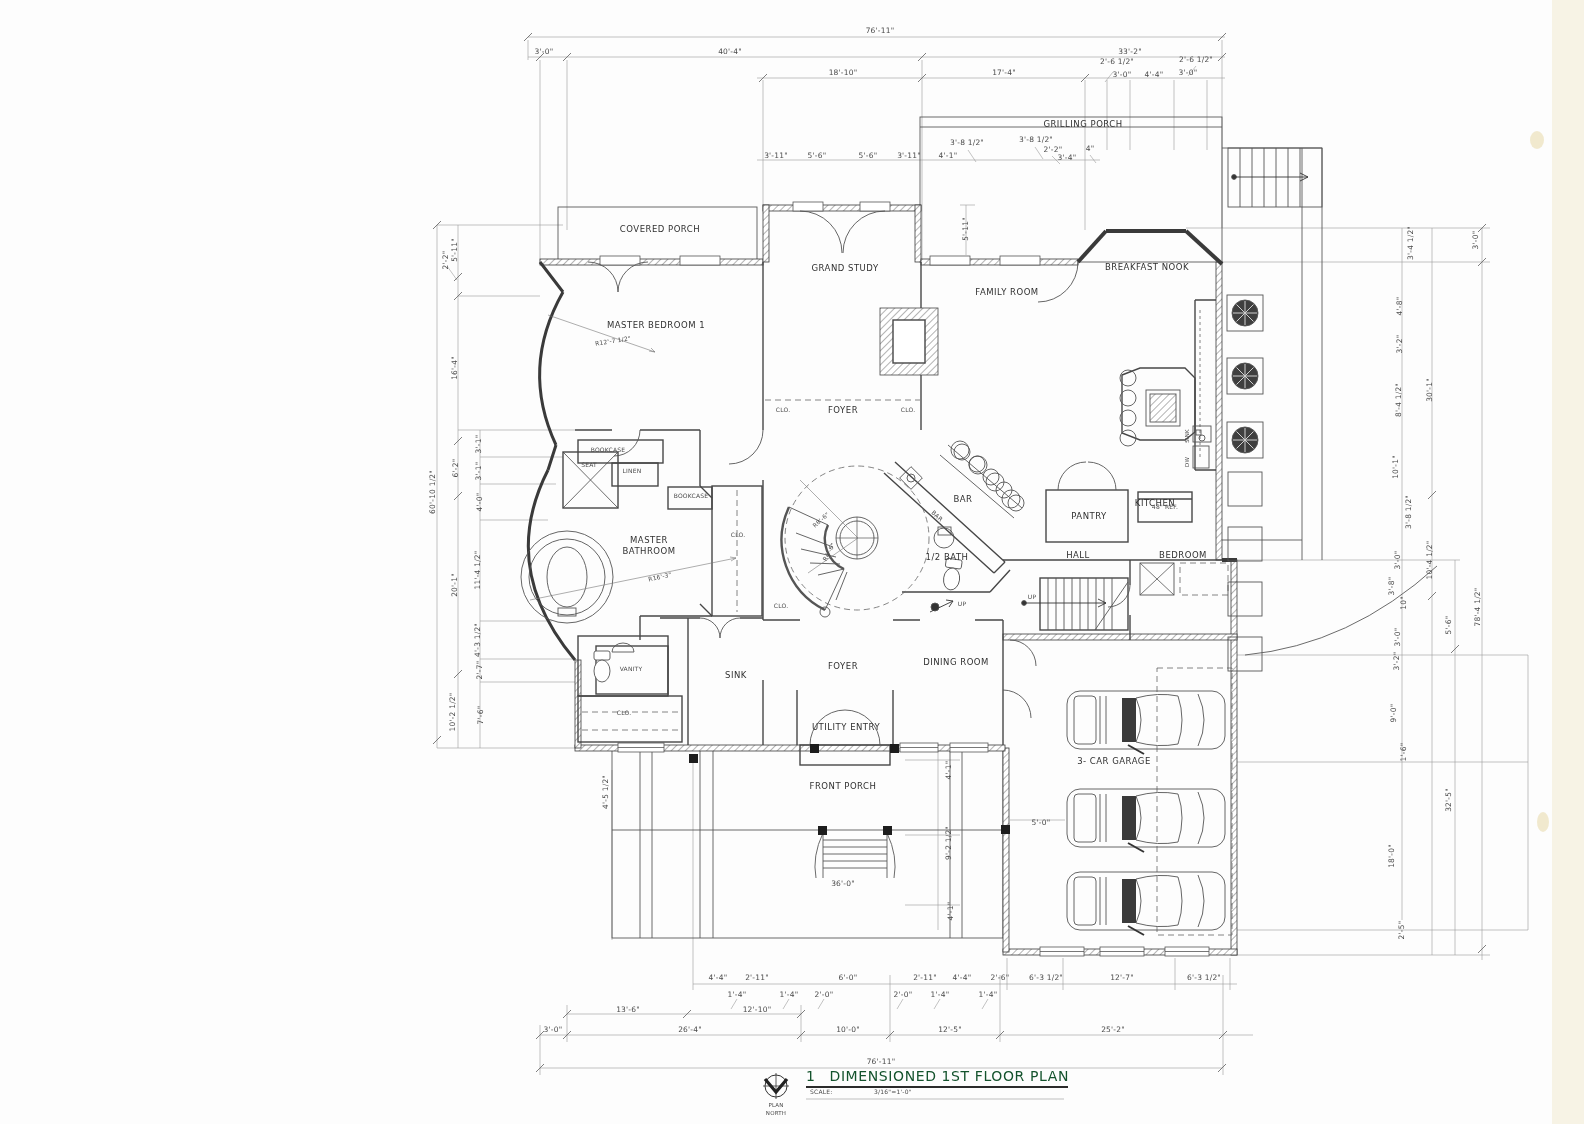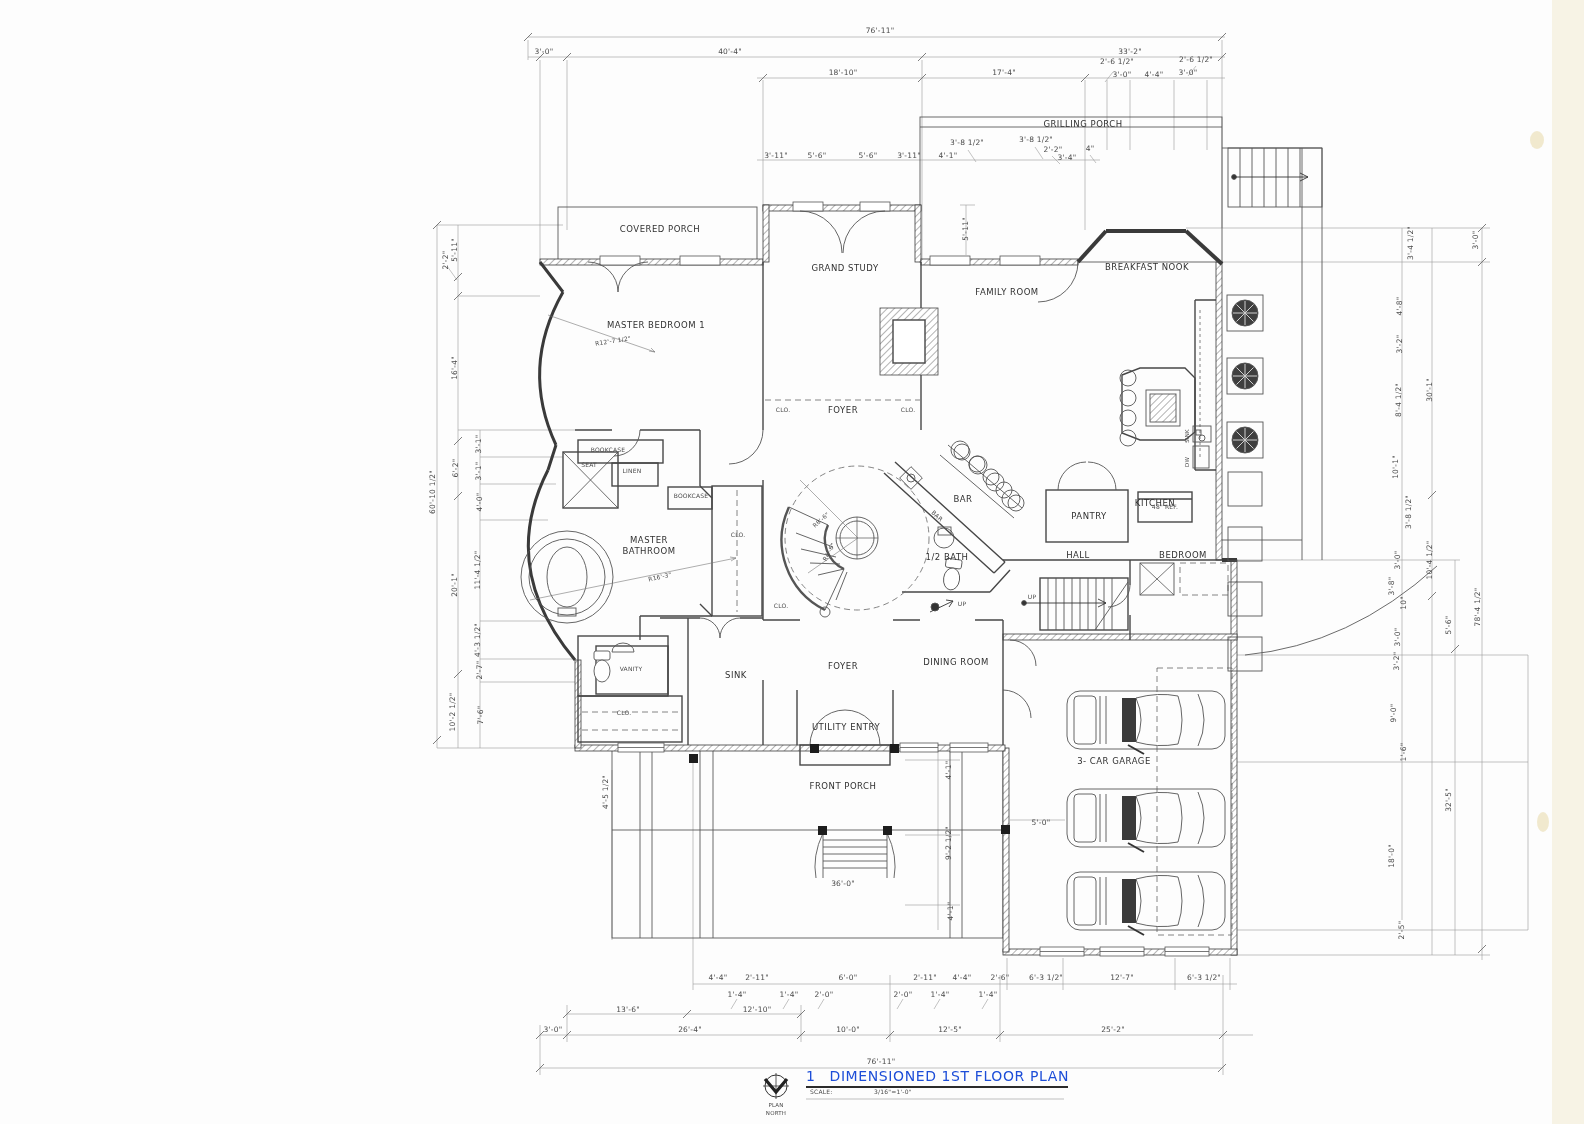--- a/index.html
+++ b/index.html
@@ -7,21 +7,21 @@
          font-family:"DejaVu Sans",sans-serif;}
   svg.plan{position:absolute;left:0;top:0;}
   .lbl{position:absolute;transform:translate(-50%,-50%);font-size:7.5px;color:#4a4a4a;
        white-space:nowrap;letter-spacing:.2px;line-height:1;}
   .rm{font-size:8.5px;color:#303030;letter-spacing:.5px;}
   .u{text-underline-offset:2px;}
   .v{transform:translate(-50%,-50%) rotate(-90deg);}
   .s6{font-size:6px;}
   .s5{font-size:5.5px;}
   .tbt{position:absolute;left:806px;top:1068px;width:262px;border-bottom:2px solid #2b2b2b;
-       font-size:14px;color:#1d4ed8;letter-spacing:.6px;padding-bottom:2px;white-space:nowrap;}
+       font-size:14px;color:#14532d;letter-spacing:.6px;padding-bottom:2px;white-space:nowrap;}
   .tbn{margin-right:14px;}
   .lft{transform:translate(0,-50%);}
 </style>
 </head>
 <body>
 
 <div class="sheet">
 
 <svg class="plan" width="1584" height="1124" viewBox="0 0 1584 1124">
   <defs>

